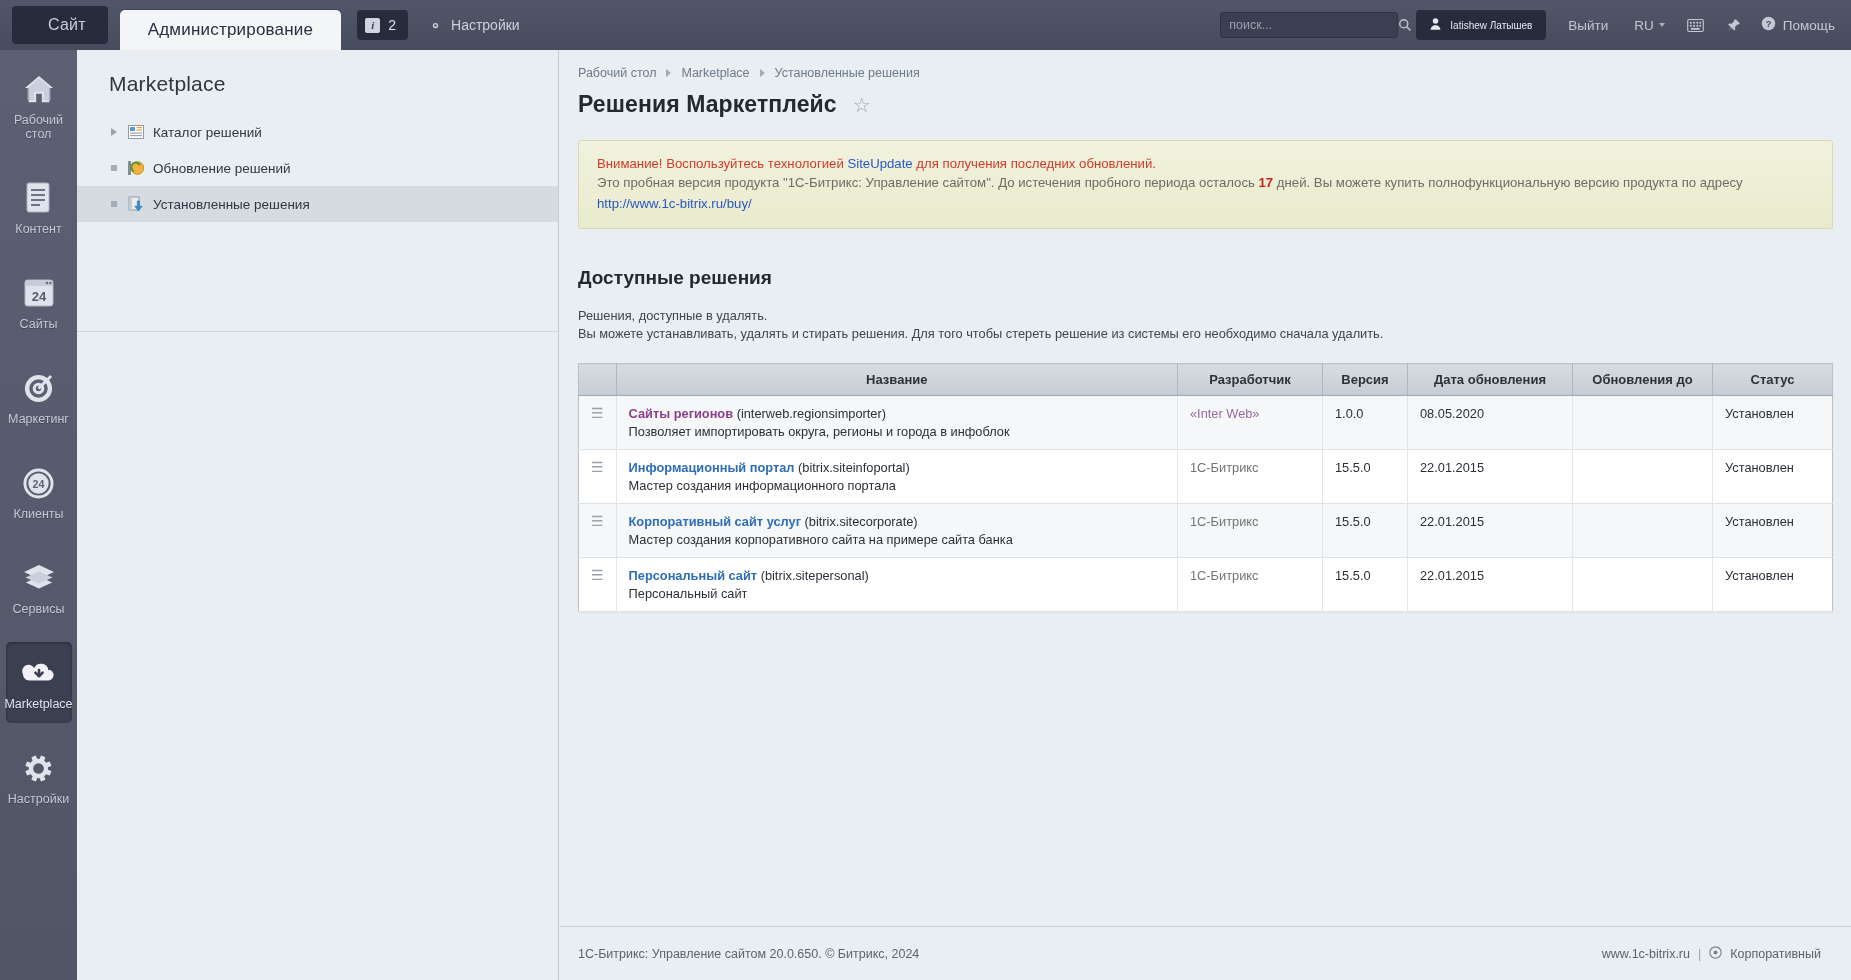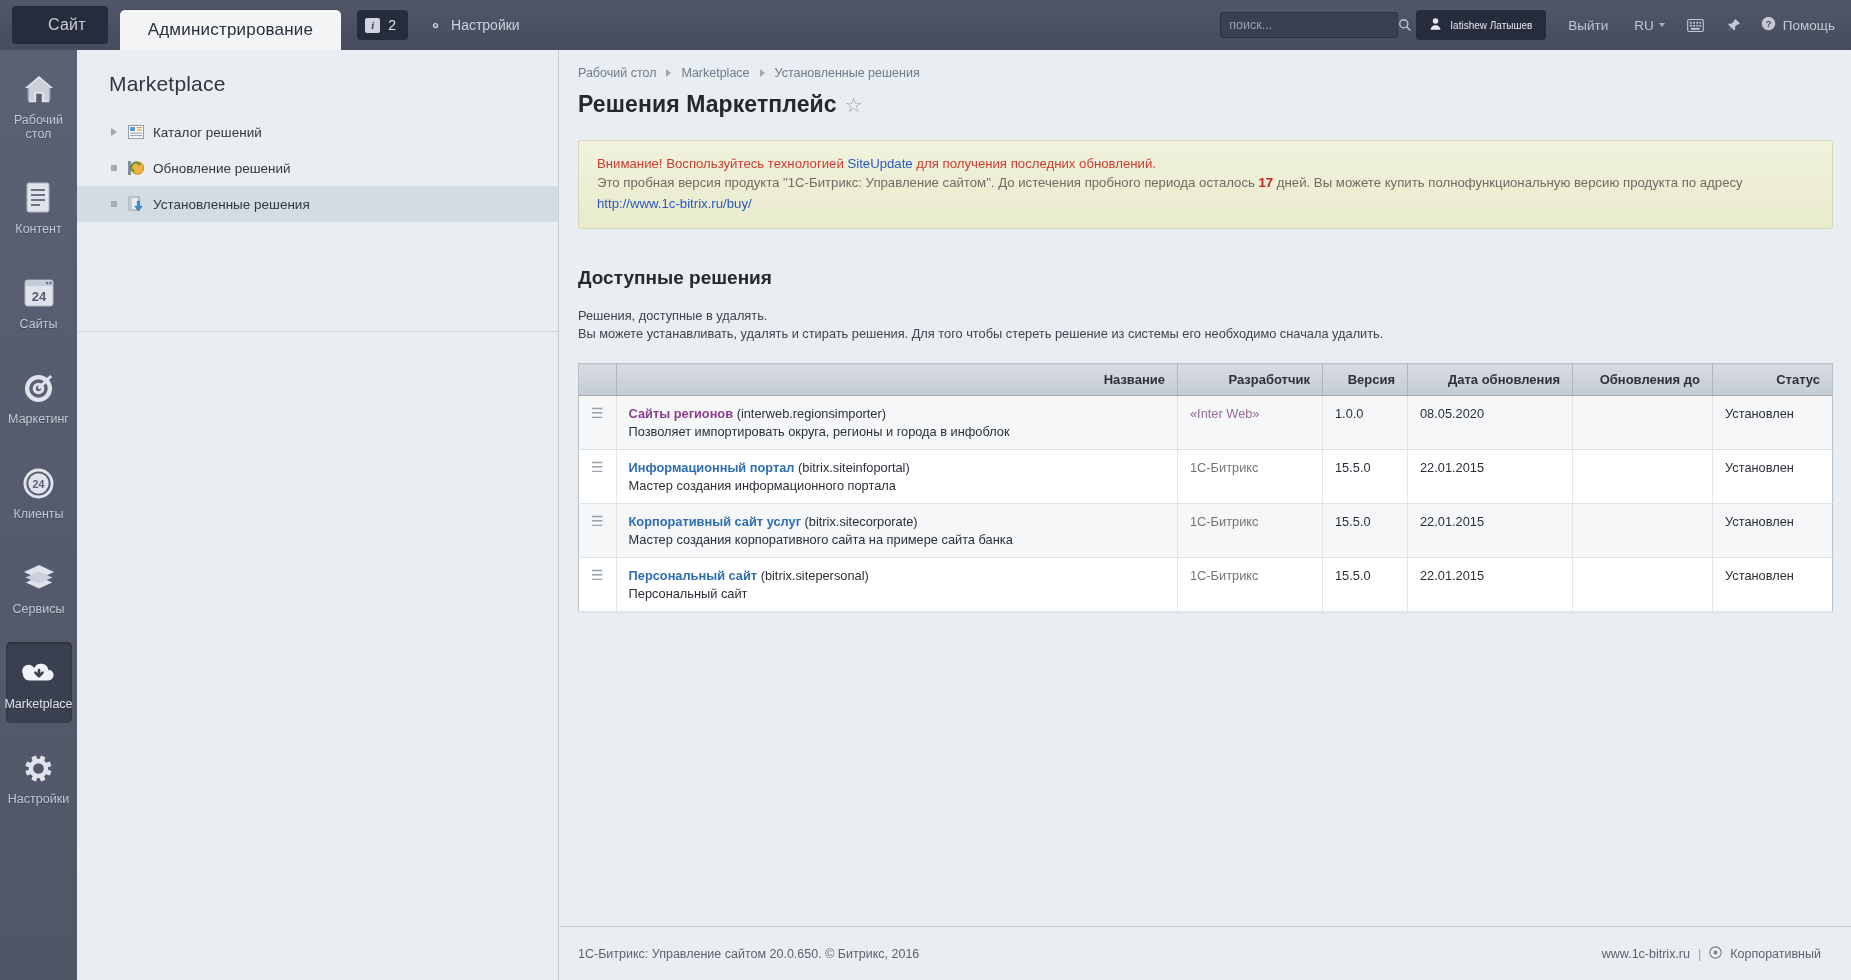--- a/index.html
+++ b/index.html
@@ -129,21 +129,21 @@
   }
 
   
   .content {
     position: absolute; top: 50px; left: 560px; right: 0; bottom: 0;
     background: #e8eef1; overflow: hidden;
   }
   .crumbs { display: flex; align-items: center; gap: 10px; padding: 16px 0 0 18px; }
   .crumbs a { color: #6d7b8a; font-size: 12.5px; text-decoration: none; cursor: pointer; }
   .crumb-sep { width:0;height:0;border-top:4px solid transparent;border-bottom:4px solid transparent;border-left:5px solid #9eabb6; }
-  .pagetitle-row { display: flex; align-items: center; gap: 8px; padding: 11px 0 0 18px; }
+  .pagetitle-row { display: flex; align-items: center; gap: 16px; padding: 11px 0 0 18px; }
   .pagetitle { font-size: 23px; font-weight: bold; color: #24282f; letter-spacing: .1px; }
   .star { font-size: 20px; color: #9aa7b2; cursor: pointer; line-height: 1; }
 
   .notice {
     margin: 22px 18px 0 18px;
     background: #eef0d6;
     background-image: linear-gradient(180deg,#f1f2dd 0%, #e9ebcd 100%);
     border: 1px solid #d8d9b4; border-radius: 3px;
     padding: 13px 16px 15px 18px;
     color: #d13b2e; font-size: 13.2px; line-height: 19px;
@@ -162,21 +162,21 @@
     margin: 20px 18px 0 18px; width: calc(100% - 36px);
     border-collapse: collapse; background: #fff;
     border: 1px solid #b9c2c9;
     box-shadow: 0 1px 2px rgba(0,0,0,.05);
   }
   table.grid thead th {
     background: #cdd4da;
     background-image: linear-gradient(180deg,#d6dce1 0%,#c5ccd3 100%);
     border-right: 1px solid #aeb7bf; border-bottom: 1px solid #9fa9b2;
     font-size: 13px; font-weight: bold; color: #2d3239;
-    text-align: right; padding: 8px 12px; height: 32px; white-space: nowrap; margin-left: 16px;
+    text-align: center; padding: 8px 12px; height: 32px; white-space: nowrap; margin-left: 16px;
   }
   table.grid thead th:last-child { border-right: 0; }
   table.grid thead th.drag-col { width: 36px; }
   table.grid tbody td {
     border-right: 1px solid #e3e7ea; border-bottom: 1px solid #dde2e6;
     padding: 10px 12px; font-size: 12.8px; color: #2b3038; vertical-align: top;
   }
   table.grid tbody td:last-child { border-right: 0; }
   table.grid tbody tr.alt { background: #f5f7f9; }
   .drag-handle { color: #9aa3ab; font-size: 14px; line-height: 14px; cursor: move; letter-spacing:0; }
@@ -523,21 +523,21 @@
         <td class="cell-c">15.5.0</td>
         <td class="cell-c">22.01.2015</td>
         <td class="cell-c"></td>
         <td class="cell-c">Установлен</td>
       </tr>
     </tbody>
   </table>
 </div>
 
 <div class="footer">
-  <div>1С-Битрикс: Управление сайтом 20.0.650. © Битрикс, 2016</div>
+  <div>1С-Битрикс: Управление сайтом 20.0.650. © Битрикс, 2024</div>
   <div class="right">
     <a>www.1c-bitrix.ru</a>
     <span class="fsep">|</span>
     <span>
       <svg width="13" height="13" viewBox="0 0 16 16">
           <circle cx="8" cy="8" r="7" fill="none" stroke="#7a828c" stroke-width="1.4"></circle>
           <circle cx="8" cy="8" r="2.4" fill="#7a828c"></circle>
         </svg>
     </span>
     <a>Корпоративный</a>

